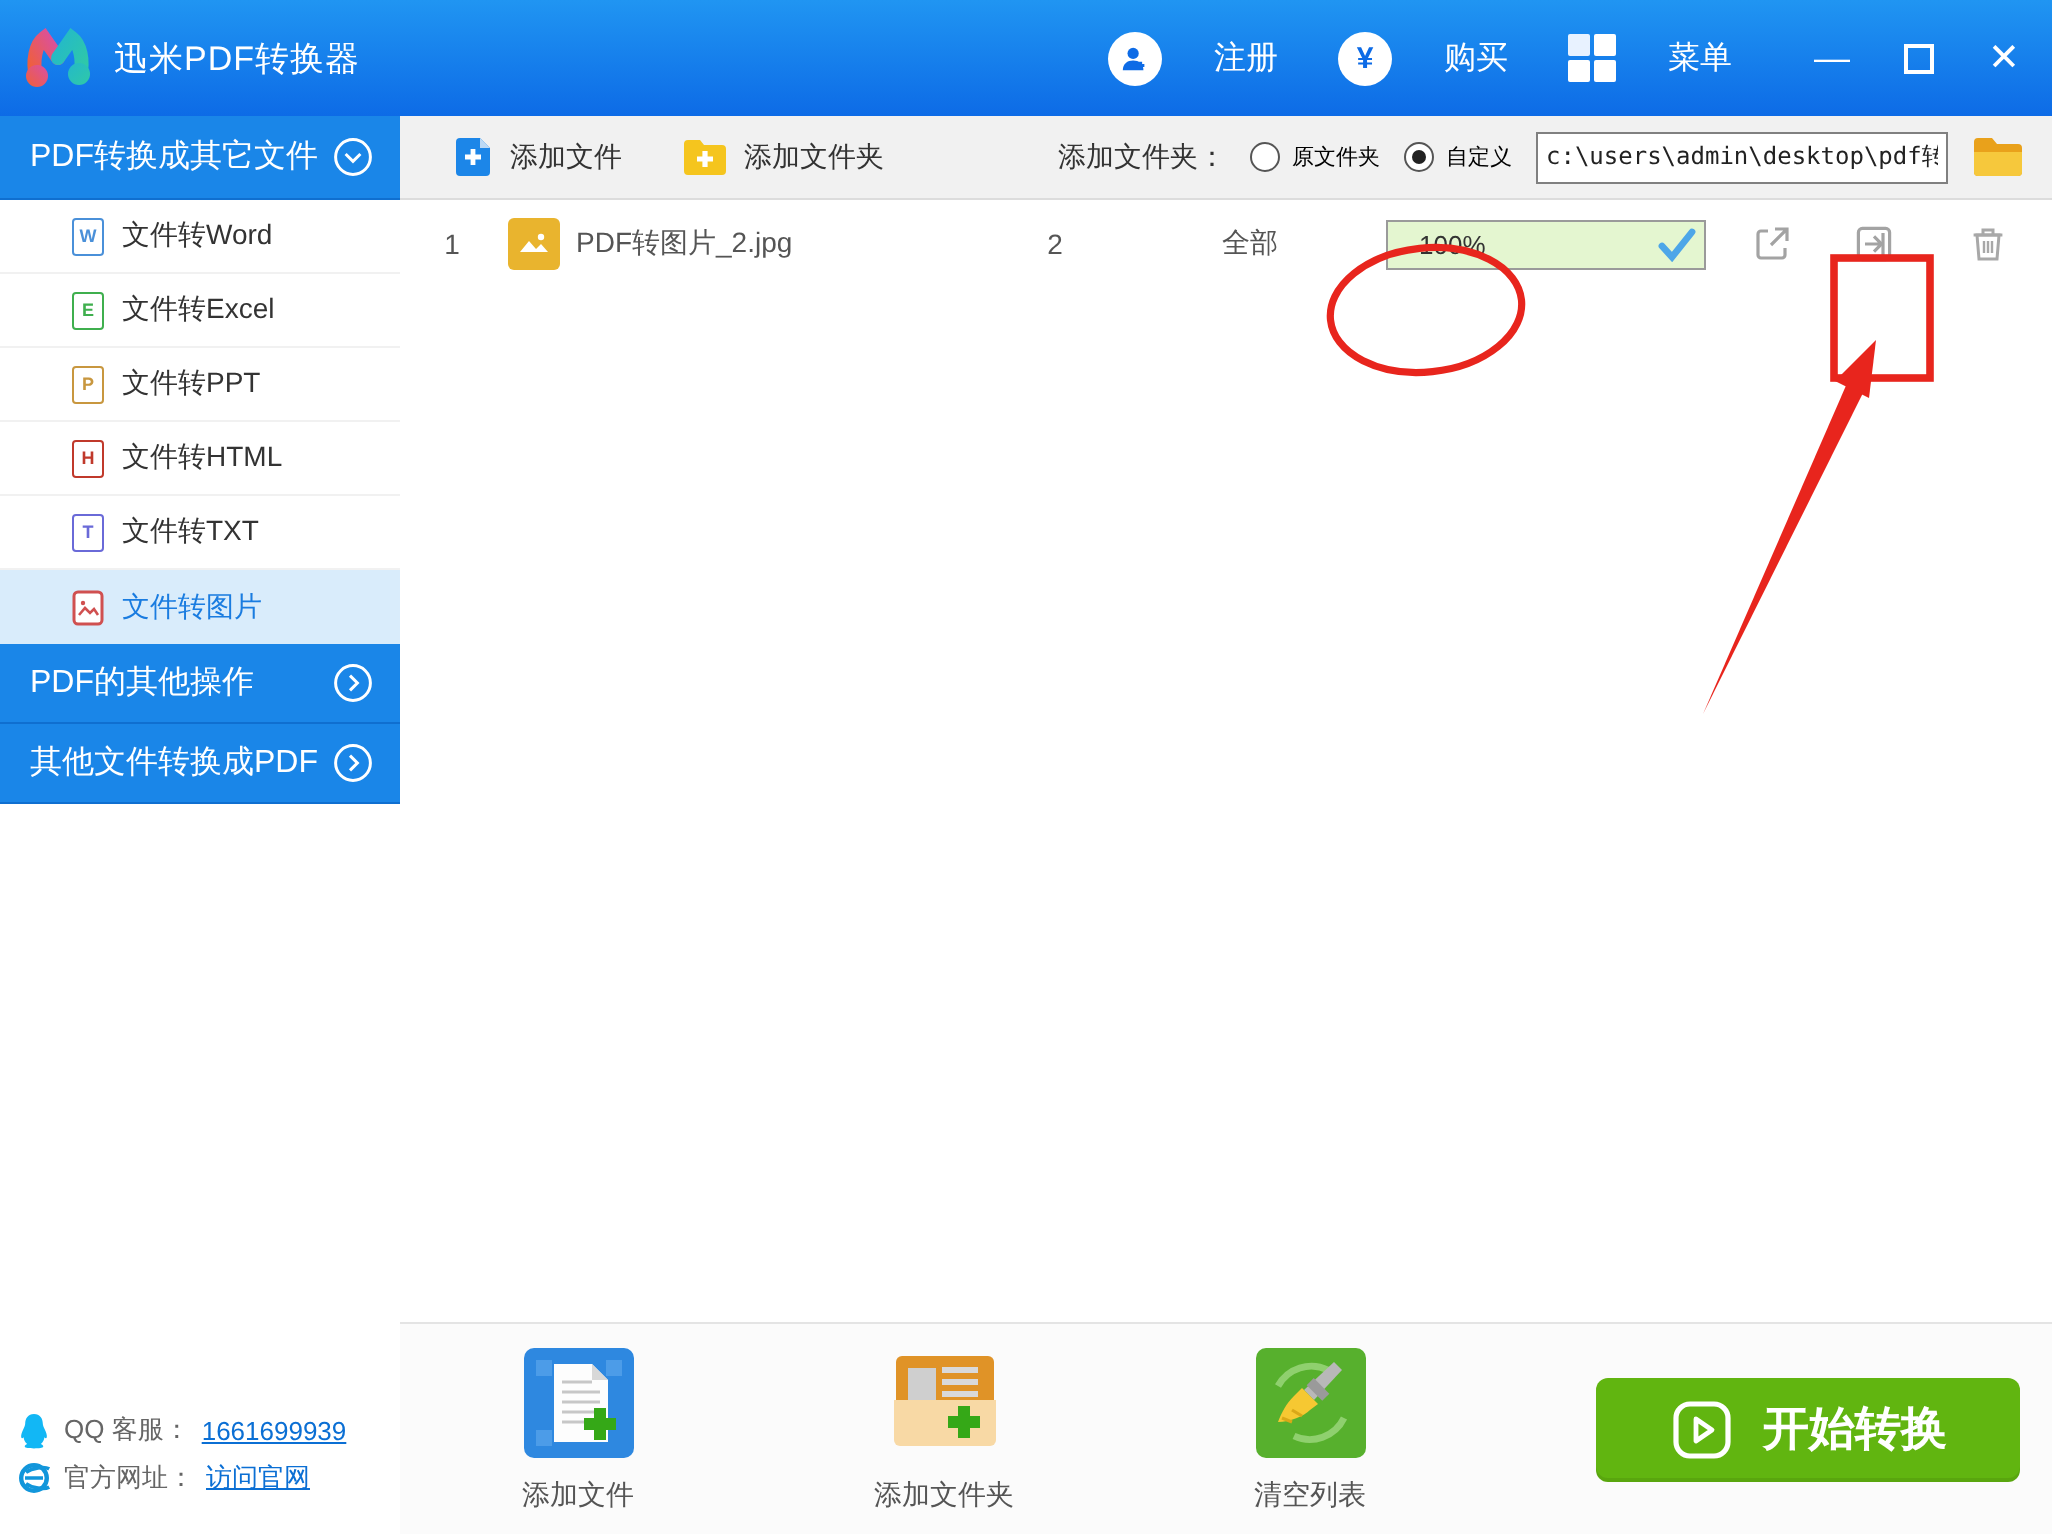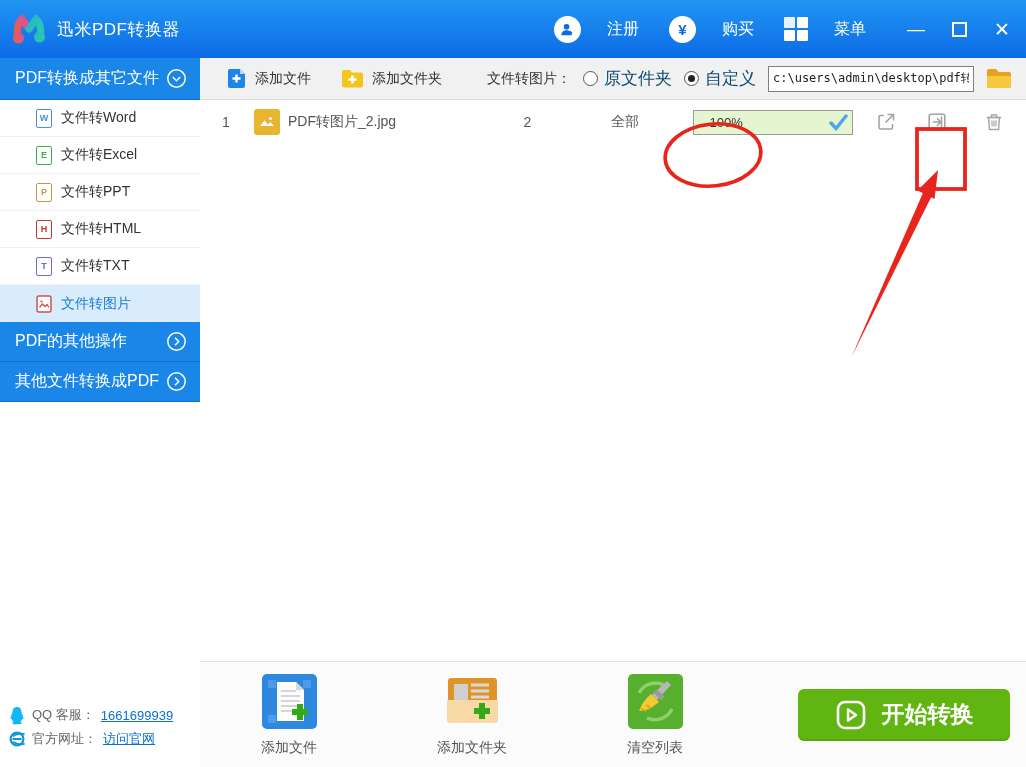--- a/index.html
+++ b/index.html
@@ -37,21 +37,21 @@
   .side-footer{padding:0 0 16px 8px;}
   .foot-line{display:flex;align-items:center;gap:6px;height:24px;font-size:13px;color:#666;}
   .foot-line a{color:#0b6fd4;}
 
   
   .main{flex:1;display:flex;flex-direction:column;background:#fff;}
   .toolbar{height:42px;flex:0 0 42px;background:#f1f1f1;border-bottom:1px solid #dcdcdc;display:flex;align-items:center;box-sizing:border-box;}
   .tool-btn{display:flex;align-items:center;gap:8px;font-size:14px;color:#333;margin-left:26px;cursor:pointer;}
   .tool-btn.second{margin-left:30px;}
   .out-label{margin-left:auto;font-size:14px;color:#333;}
-  .radio{display:flex;align-items:center;gap:6px;margin-left:12px;font-size:17px;color:#0c4a6e;cursor:pointer;}
+  .radio{display:flex;align-items:center;gap:6px;margin-left:12px;font-size:11px;color:#000000;cursor:pointer;}
   .rdot{width:13px;height:13px;border:1px solid #555;border-radius:50%;background:#fff;display:flex;align-items:center;justify-content:center;}
   .rdot.on::after{content:"";width:7px;height:7px;border-radius:50%;background:#222;}
   .path-input{width:196px;height:22px;border:1px solid #808080;background:#fff;font-family:"DejaVu Sans Mono","Liberation Mono",monospace;font-size:12px;padding:1px 4px;margin-left:12px;color:#222;}
   .browse{margin:0 14px 0 12px;cursor:pointer;}
 
   
   .grid-cols{display:grid;grid-template-columns:52px 228px 95px 100px 185px 52px 50px 64px;}
   .thead{height:27px;flex:0 0 27px;align-items:center;border-bottom:1px solid #e8e8e8;font-size:14px;color:#333;}
   .thead div{text-align:center;}
   .trow{height:44px;flex:0 0 44px;align-items:center;font-size:14px;color:#555;}
@@ -223,21 +223,21 @@
           <span>添加文件</span>
         </div>
         <div class="tool-btn second">
           <svg width="23" height="20" viewBox="0 0 23 20">
               <path d="M1 3 a2 2 0 0 1 2-2 h6 l2 2.5 h9 a2 2 0 0 1 2 2 v11 a2 2 0 0 1-2 2 h-17 a2 2 0 0 1-2-2 Z" fill="#f5c51e"></path>
               <path d="M11.5 6.5 v8 M7.5 10.5 h8" stroke="#fff" stroke-width="2.6"></path>
             </svg>
           <span>添加文件夹</span>
         </div>
 
-        <span class="out-label">文件转图片：</span>
+        <span class="out-label">添加文件夹：</span>
         <span class="radio">
           <span class="rdot"></span>
           <span>原文件夹</span>
         </span>
         <span class="radio">
           <span class="rdot on"></span>
           <span>自定义</span>
         </span>
         <input class="path-input" type="text" value="c:\users\admin\desktop\pdf转换" style="">
         <svg class="browse" width="26" height="21" viewBox="0 0 26 21">

